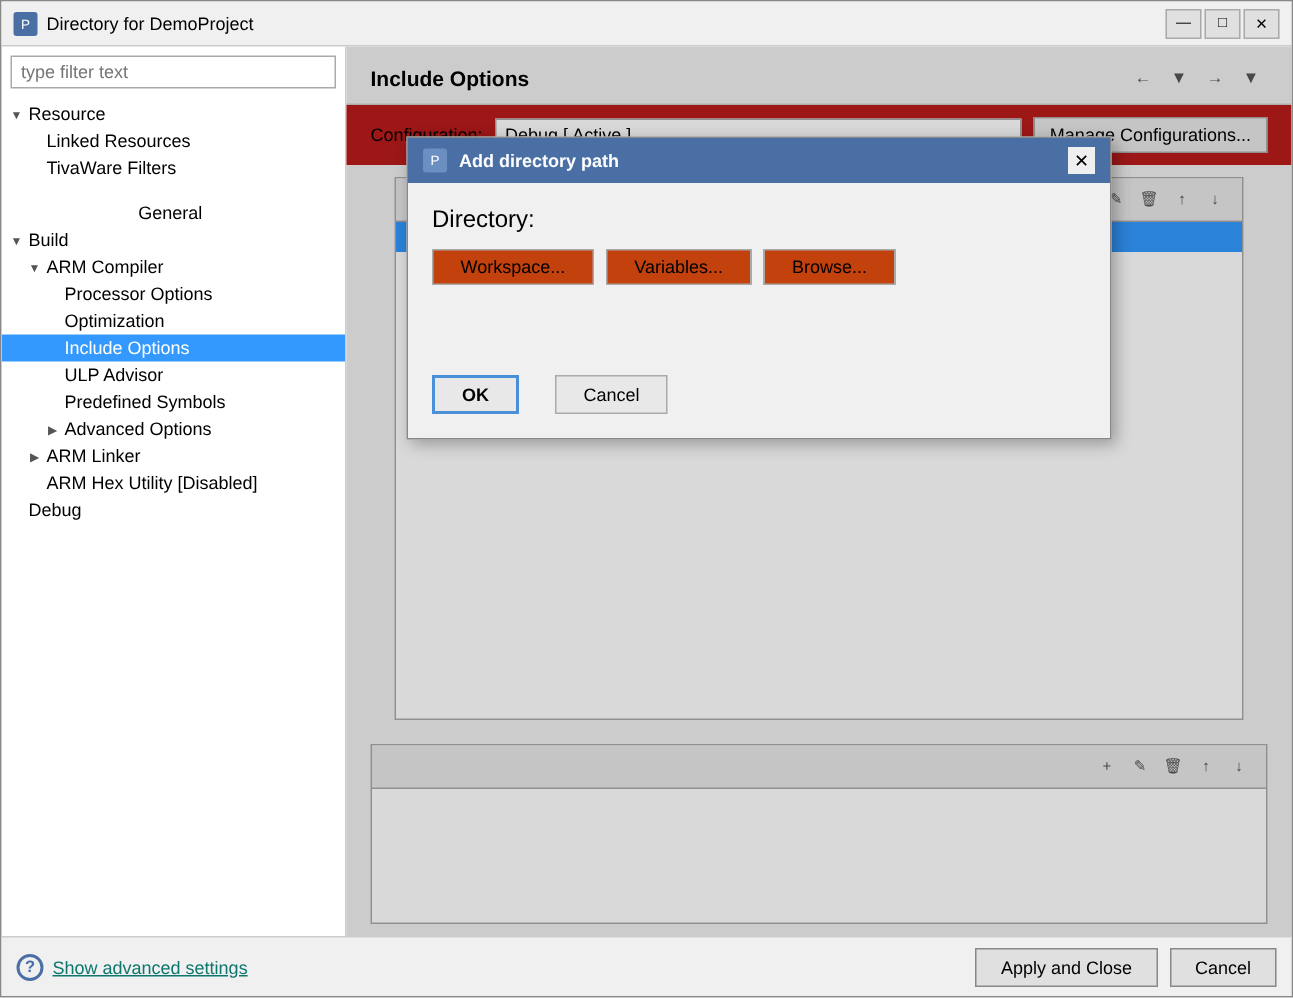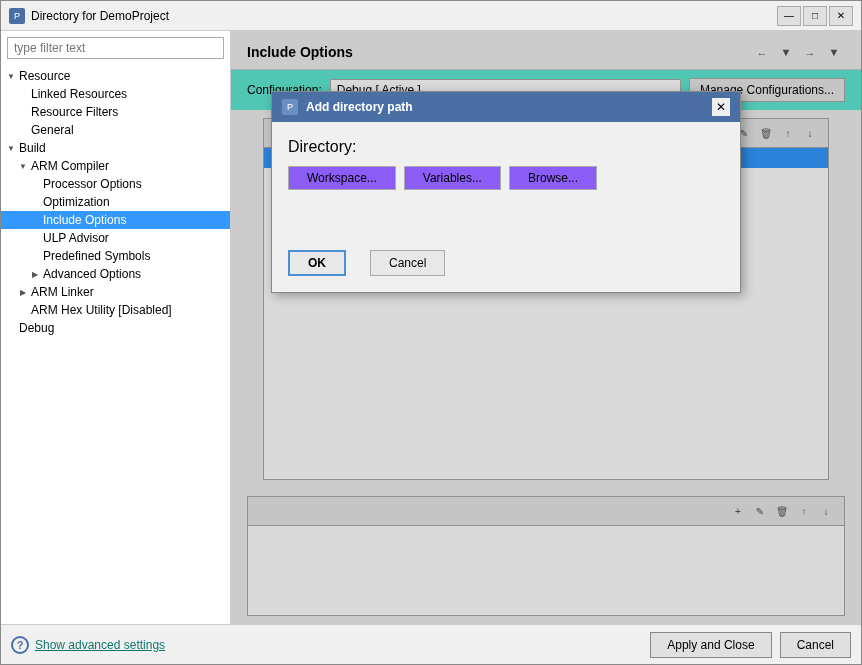--- a/index.html
+++ b/index.html
@@ -155,21 +155,21 @@
       justify-content: center;
       font-size: 11px;
       color: #555;
     }
 
     .config-row {
       display: flex;
       align-items: center;
       padding: 8px 16px;
       gap: 8px;
-      background: #5eead4;
+      background: #b91c1c;
     }
     .config-label {
       font-size: 12px;
       color: #000;
     }
     .config-select {
       flex: 1;
       padding: 3px 6px;
       border: 1px solid #aaa;
       background: #fff;
@@ -296,21 +296,21 @@
       background: #fff;
     }
     .dialog-buttons-row {
       display: flex;
       gap: 8px;
       margin-top: 10px;
     }
     .dialog-btn {
       padding: 4px 18px;
       border: 1px solid #aaa;
-      background: #8b5cf6;
+      background: #c2410c;
       cursor: pointer;
       font-size: 12px;
     }
     .dialog-ok-btn {
       padding: 4px 18px;
       border: 2px solid #4a90d9;
       background: #e8e8e8;
       cursor: pointer;
       font-size: 12px;
       font-weight: bold;
@@ -424,23 +424,23 @@
       <div class="tree-item" style="padding-left: 4px;">
             <span class="tree-toggle" style="font-size: 8px;">▼</span>
             <span class="tree-label">Resource</span>
           </div>
           <div class="tree-item" style="padding-left: 16px;">
             <span class="tree-toggle" style="font-size: 8px;"></span>
             <span class="tree-label">Linked Resources</span>
           </div>
           <div class="tree-item" style="padding-left: 16px;">
             <span class="tree-toggle" style="font-size: 8px;"></span>
-            <span class="tree-label">Resource Filters</span>
-          </div>
-          <div class="tree-item" style="padding-left: 16px;">
+            <span class="tree-label">TivaWare Filters</span>
+          </div>
+          <div class="tree-item" style="padding-left: 0; flex-direction: column;">
             <span class="tree-toggle" style="font-size: 8px;"></span>
             <span class="tree-label">General</span>
           </div>
           <div class="tree-item" style="padding-left: 4px;">
             <span class="tree-toggle" style="font-size: 8px;">▼</span>
             <span class="tree-label">Build</span>
           </div>
           <div class="tree-item" style="padding-left: 16px;">
             <span class="tree-toggle" style="font-size: 8px;">▼</span>
             <span class="tree-label">ARM Compiler</span>

